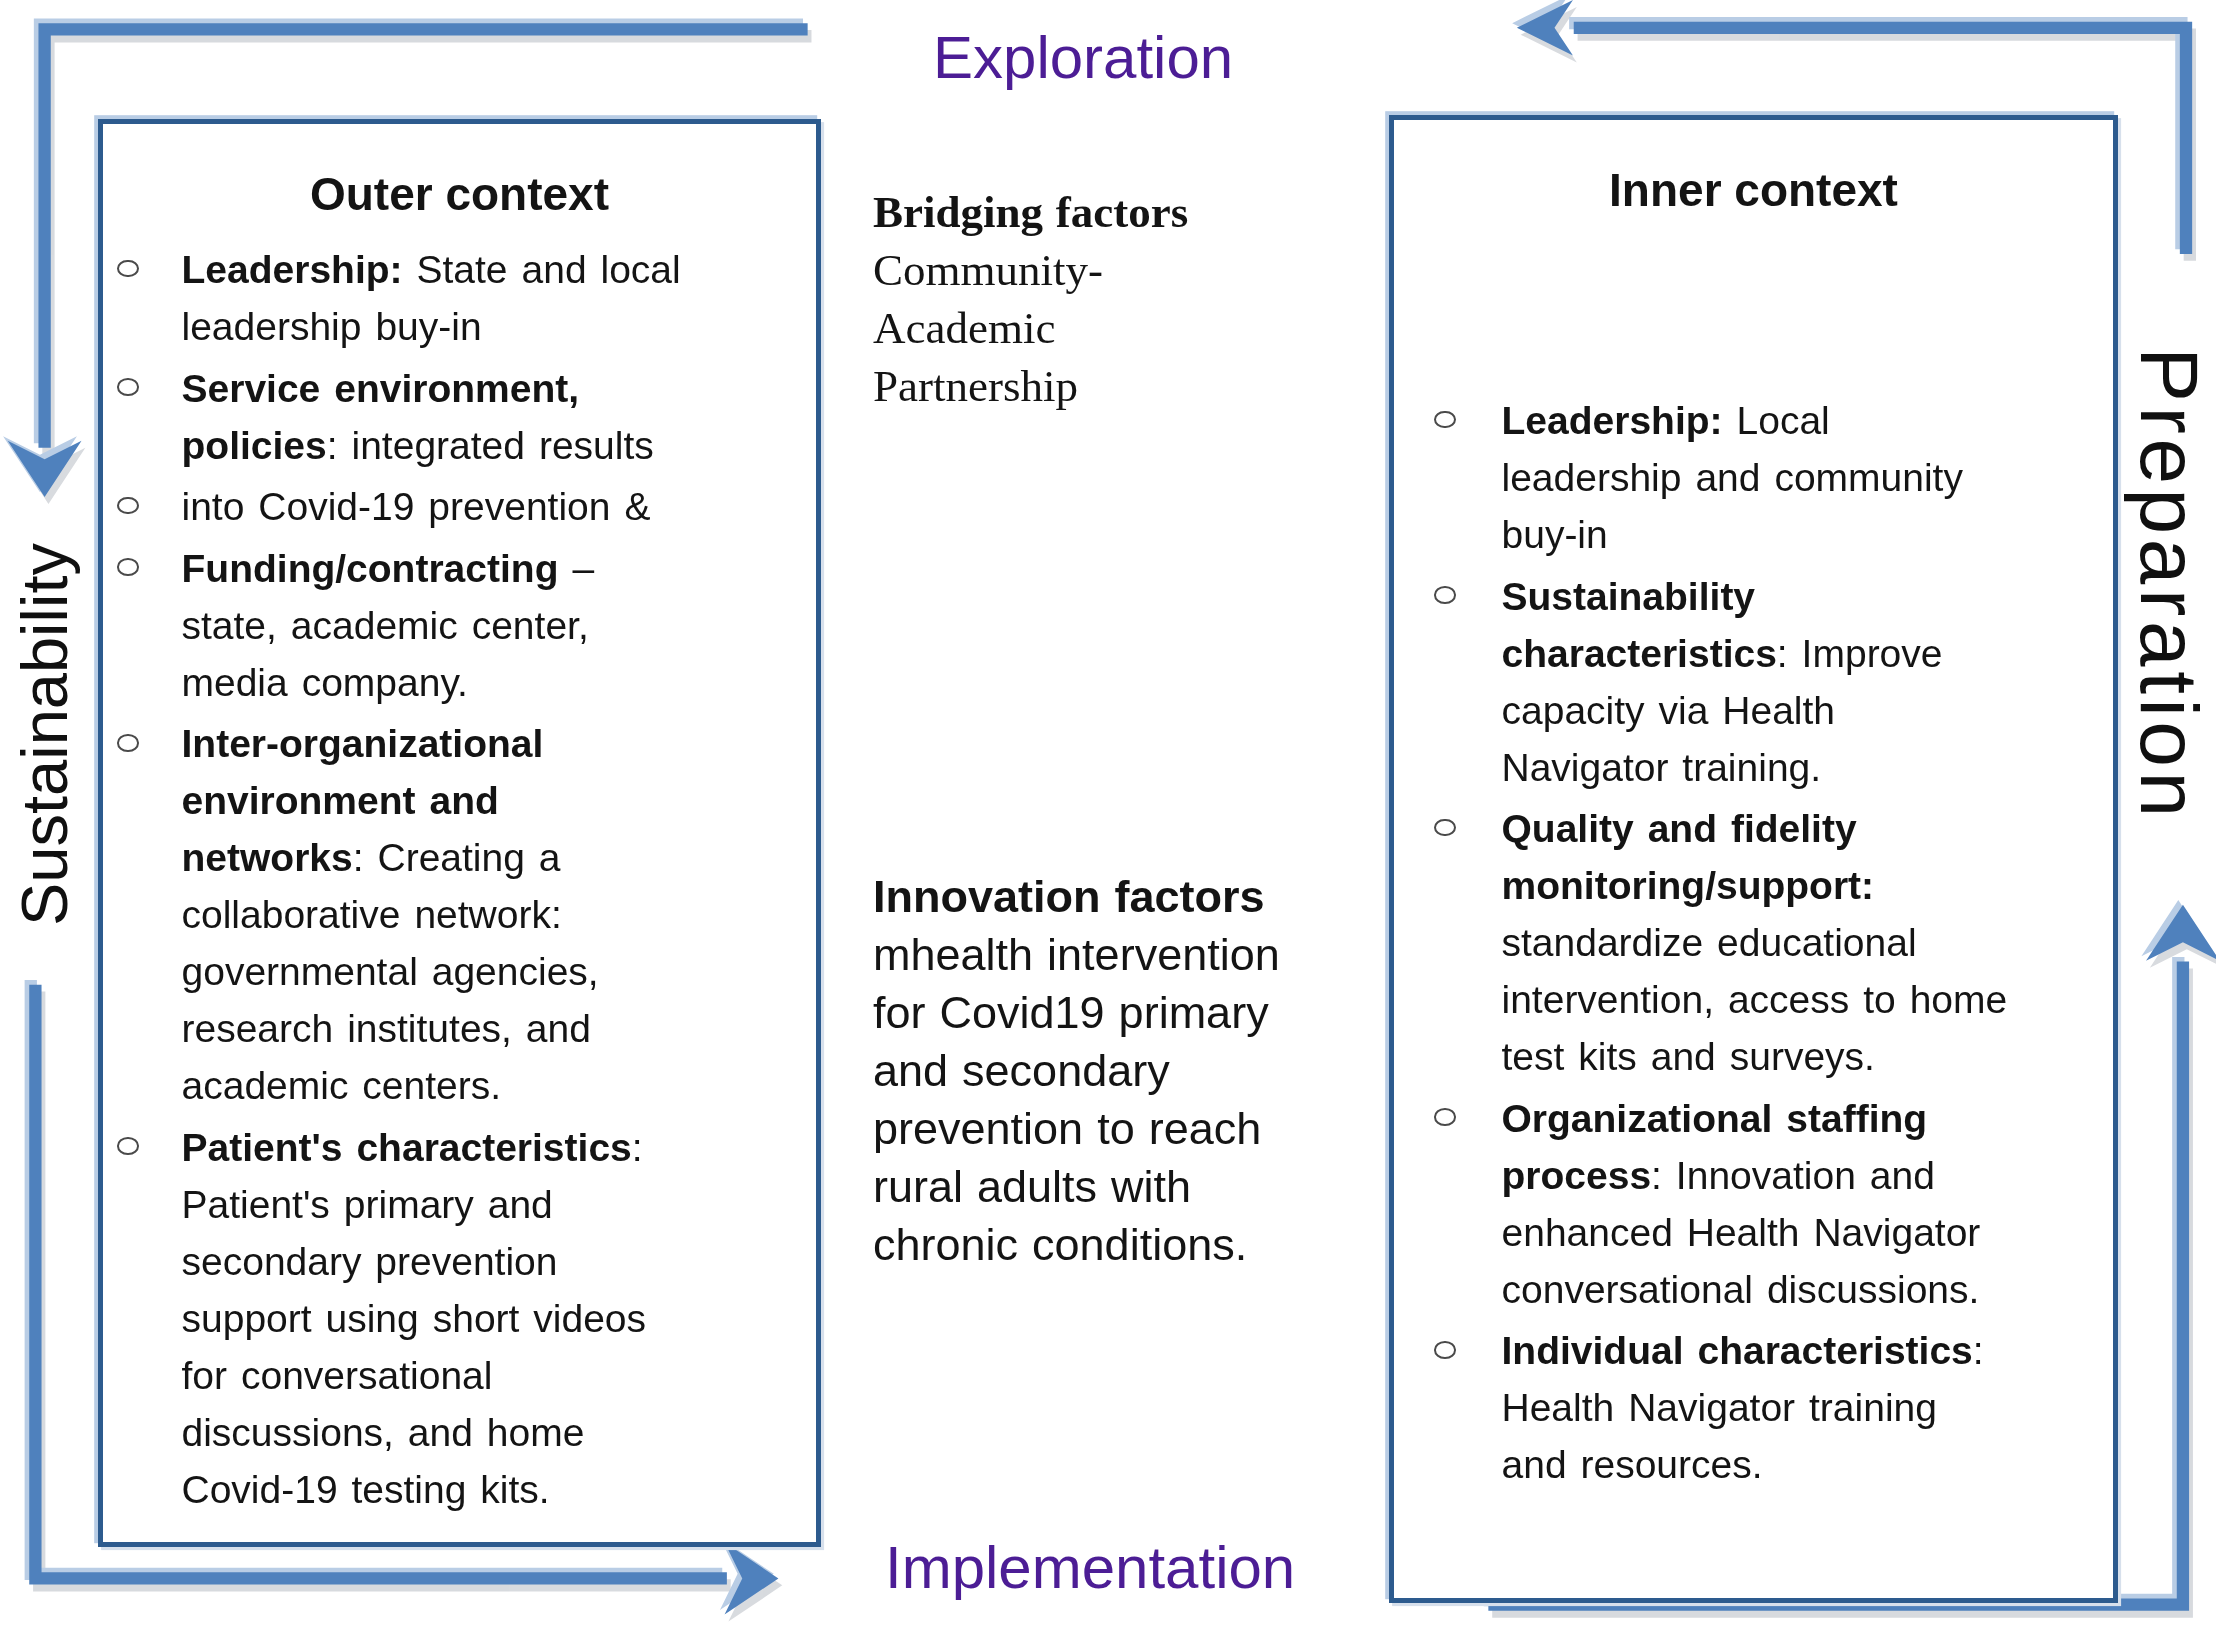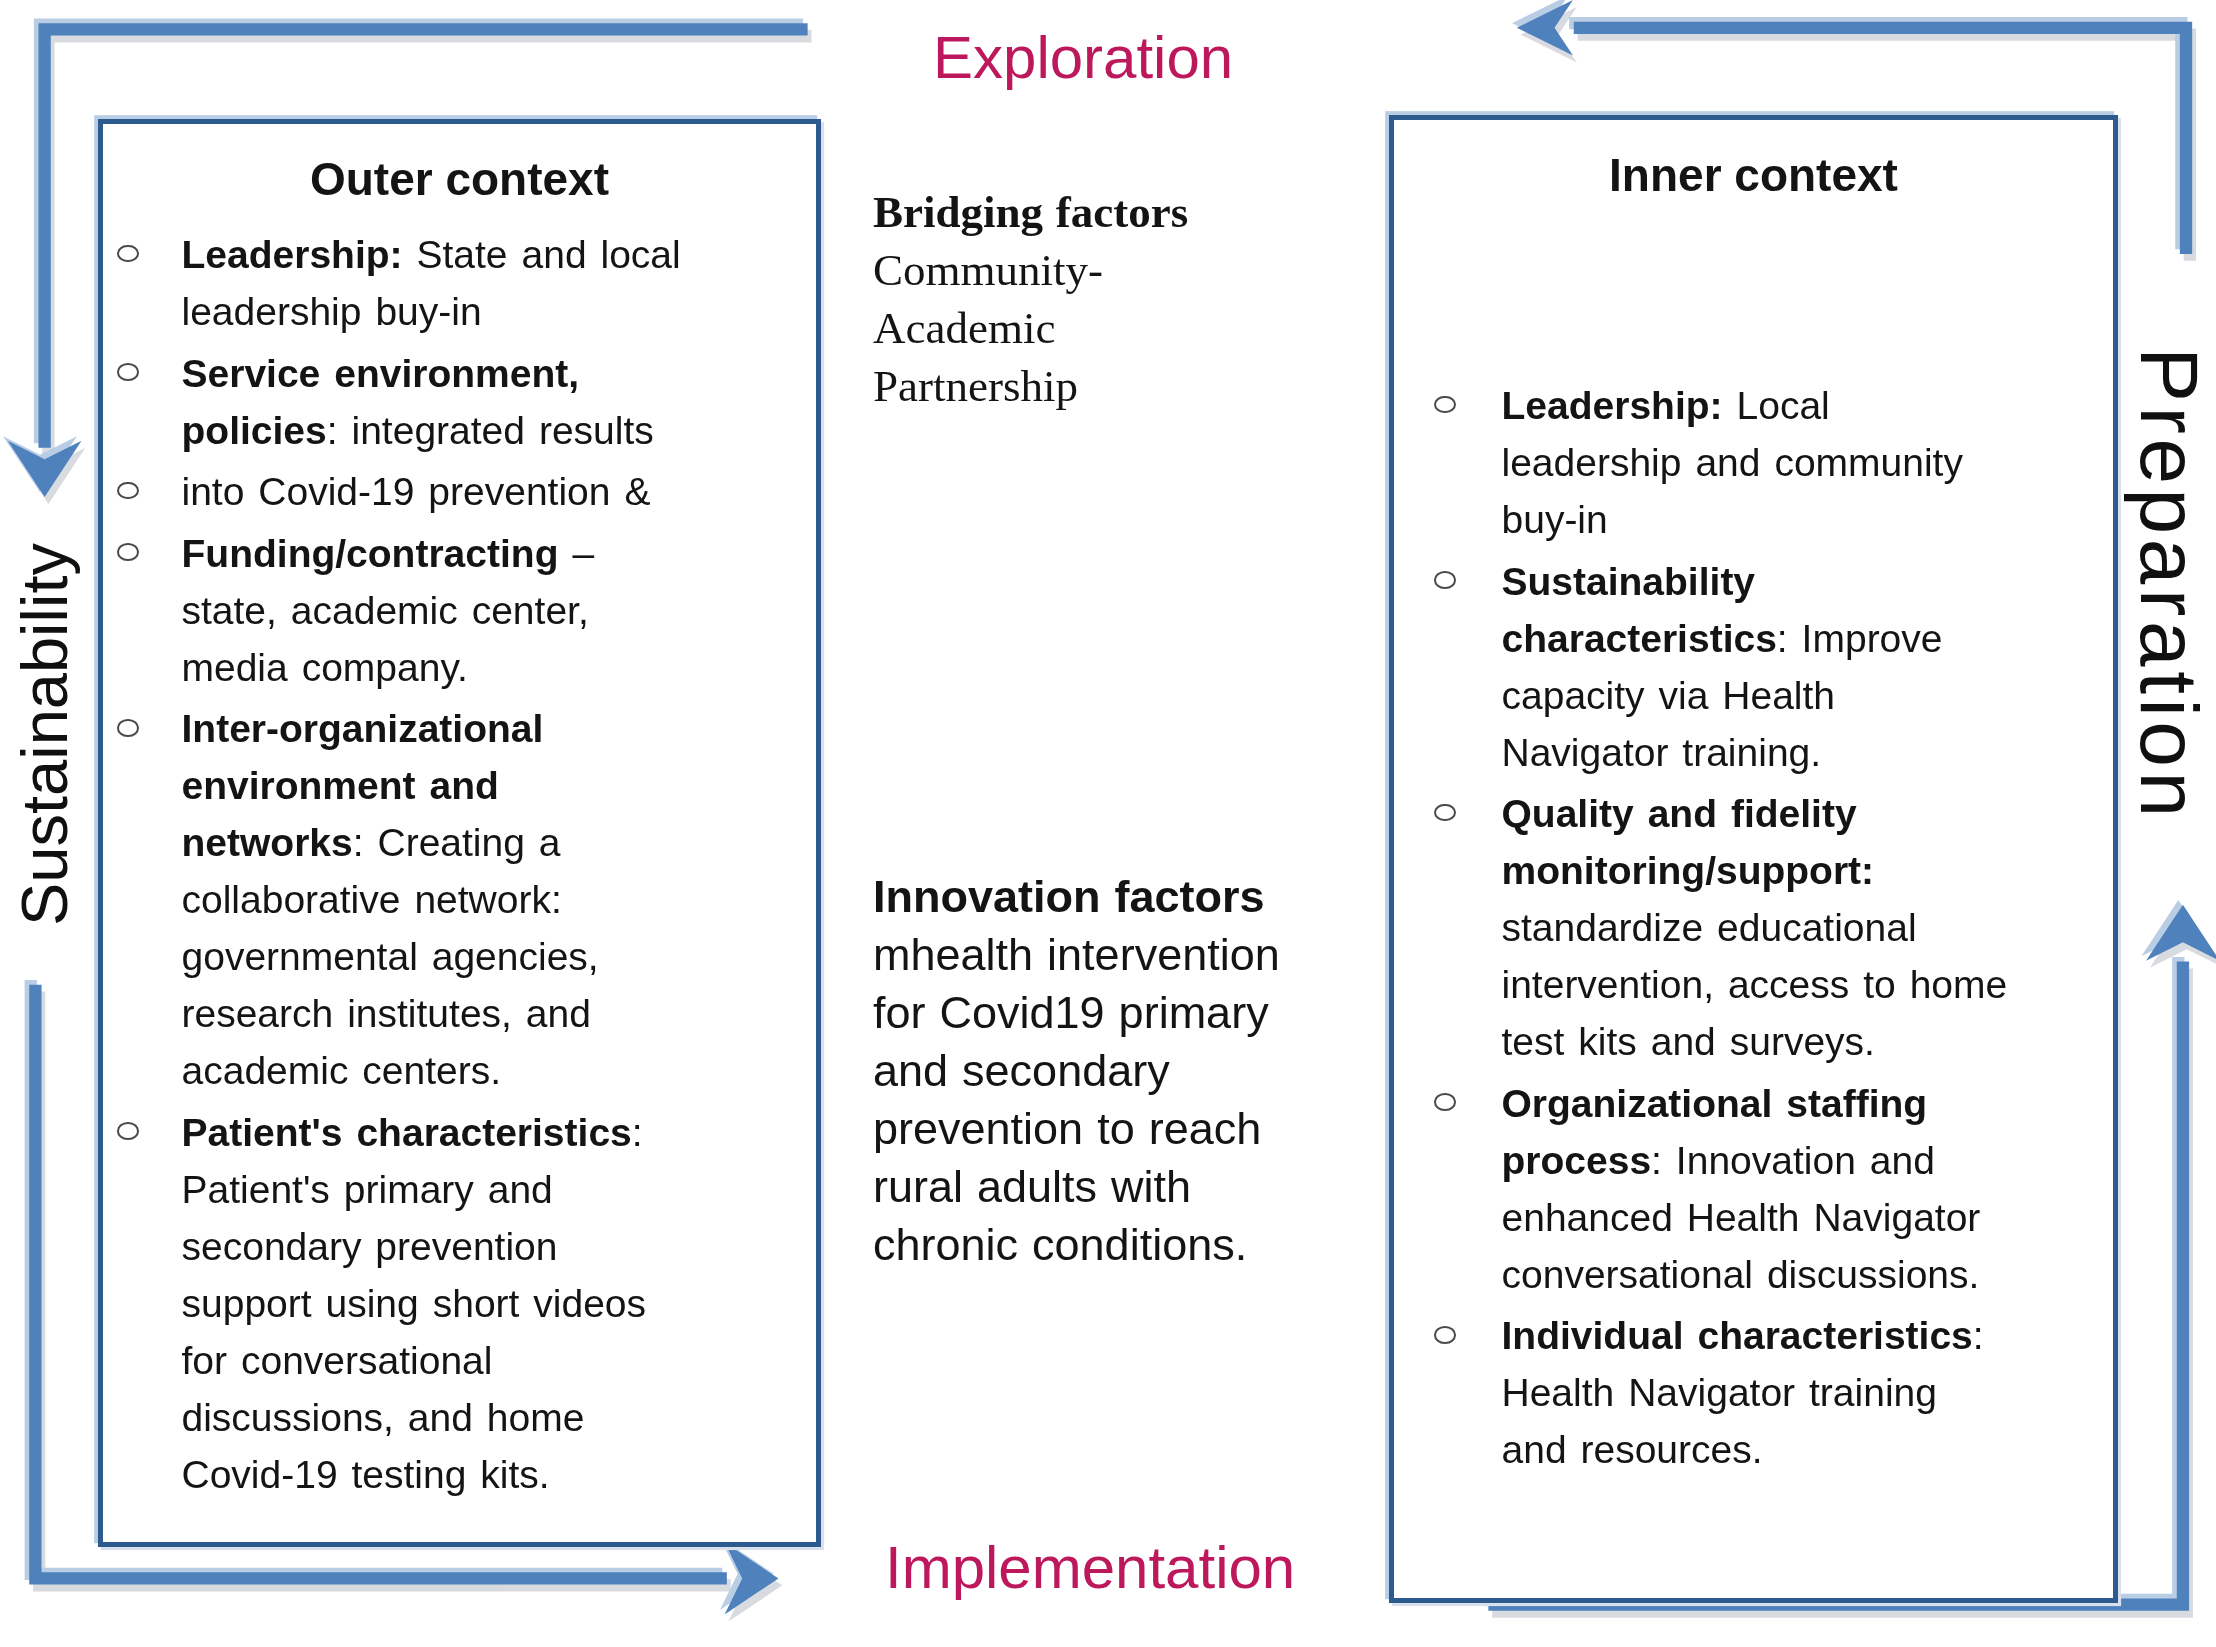--- a/index.html
+++ b/index.html
@@ -24,21 +24,21 @@
   .hd-light{fill:var(--arrow-light);}
   .hd-sh{fill:var(--arrow-shadow);}
 
   .box{
     position:absolute;background:#fff;box-sizing:border-box;
     border:5.4px solid var(--box-border);
     box-shadow:-3.8px -3.8px 0 var(--arrow-light), 3.1px 3.1px 0 #d7e0ec;
   }
   #outer-box{left:98px;top:119px;width:723px;height:1428px;}
   #inner-box{left:1389px;top:115px;width:729px;height:1488px;}
-  .box-inner{padding-top:28px;}
+  .box-inner{padding-top:28px;margin-top:15px;}
   .box-title{font-size:46px;font-weight:700;text-align:center;line-height:54px;}
   #outer-box .box-title{margin-bottom:20px;}
   #inner-box .box-title{margin-bottom:175px;}
 
   .item{display:flex;align-items:flex-start;margin-bottom:4.6px;}
   .bullet{
     flex:none;width:21.5px;height:17.7px;border:2.3px solid var(--bullet);
     border-radius:50%;margin-top:18.5px;background:transparent;box-sizing:border-box;
   }
   .l .bullet{margin-left:14px;}
@@ -47,21 +47,21 @@
   .r .itext{margin-left:46px;}
   .itext{font-size:39px;line-height:57px;word-spacing:3.1px;}
   .iline{white-space:nowrap;}
   .b{font-weight:700;}
 
   .midblock{position:absolute;font-size:45px;line-height:58px;word-spacing:1.5px;}
   #bridging-block{left:873px;top:183px;width:508px;font-family:Liberation Serif, serif;}
   #innovation-block{left:873px;top:868px;width:523px;}
   .mid-title{font-weight:700;}
 
-  .biglabel{position:absolute;font-size:60px;line-height:69px;color:#be185d;white-space:nowrap;}
+  .biglabel{position:absolute;font-size:60px;line-height:69px;color:#4c1d95;white-space:nowrap;}
   #exploration-label{left:933px;top:23px;}
   #implementation-label{left:885px;top:1533px;}
   .rotlabel{position:absolute;text-align:center;white-space:nowrap;color:#101010;}
   #sustainability-label{
     left:-202px;top:700px;width:492px;height:69px;
     font-size:65px;line-height:69px;transform:rotate(-90deg);
   }
   #preparation-label{
     left:1862px;top:540px;width:615px;height:89px;
     font-size:82px;line-height:89px;letter-spacing:4.6px;transform:rotate(90deg);

